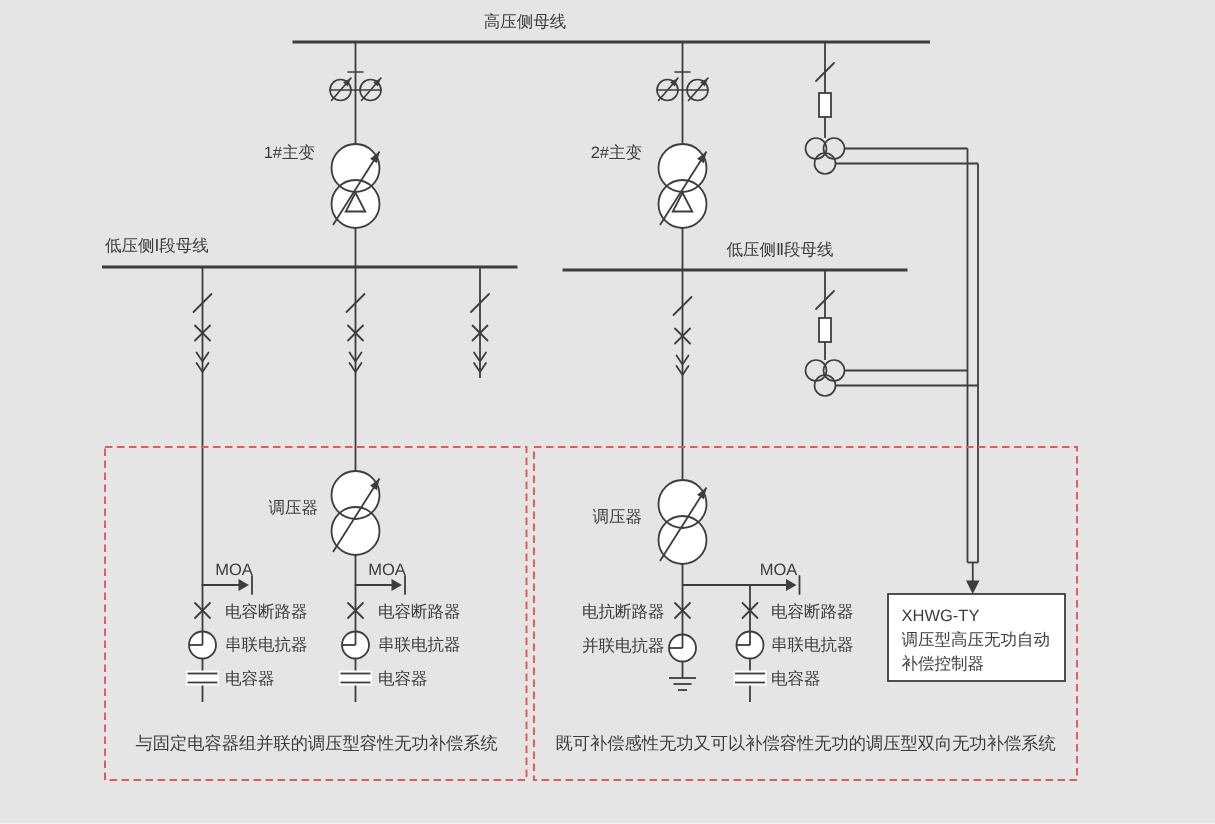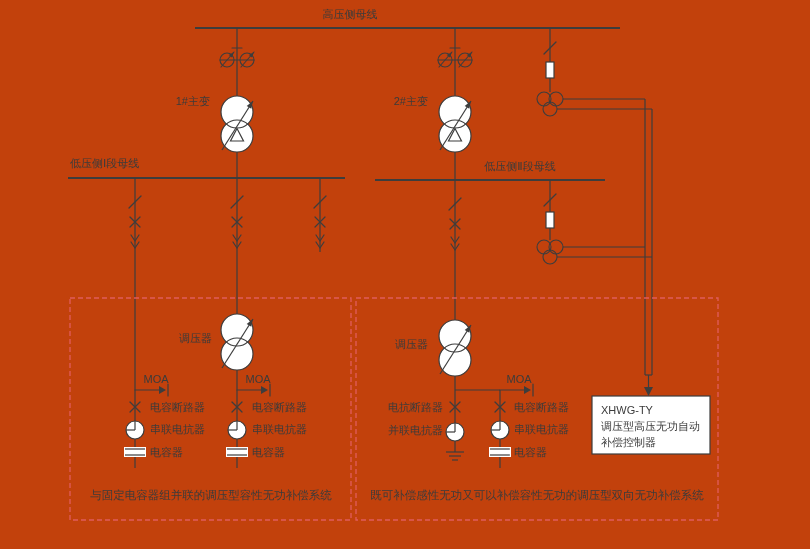--- a/index.html
+++ b/index.html
@@ -1,19 +1,19 @@
 <!DOCTYPE html>
 <html><head>
 <meta charset="utf-8">
 <style>
   html,body { margin:0; padding:0; background:#ffffff; }
   .stage {
     position:relative;
     width:810px; height:549px;
-    background:#c2410c;
+    background:#e5e5e5;
     font-family:"Liberation Sans","DejaVu Sans",sans-serif;
     overflow:hidden;
   }
   svg text {
     font-family:"Liberation Sans","DejaVu Sans",sans-serif;
     font-size:11px;
     fill:#3b3b3b;
   }
   text.mid { text-anchor:middle; }
   text.end { text-anchor:end; }

